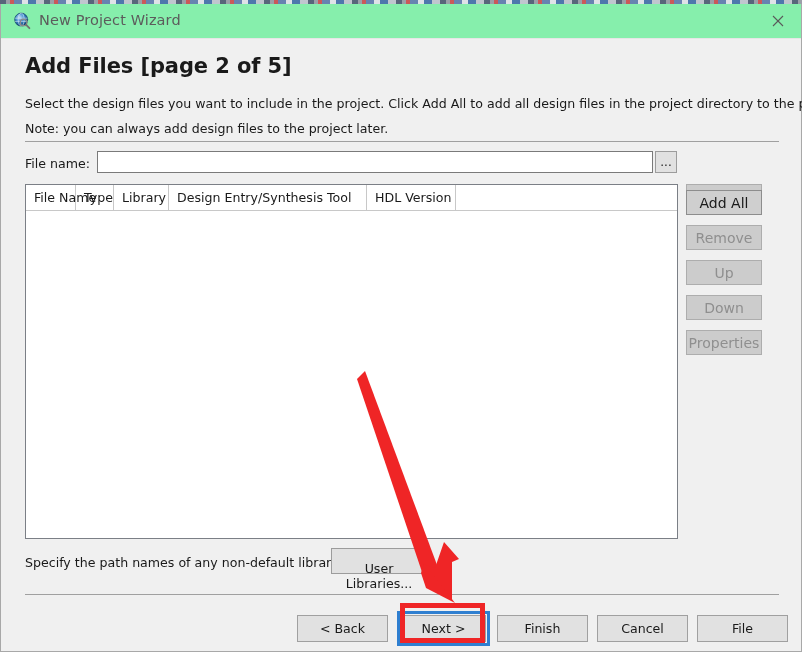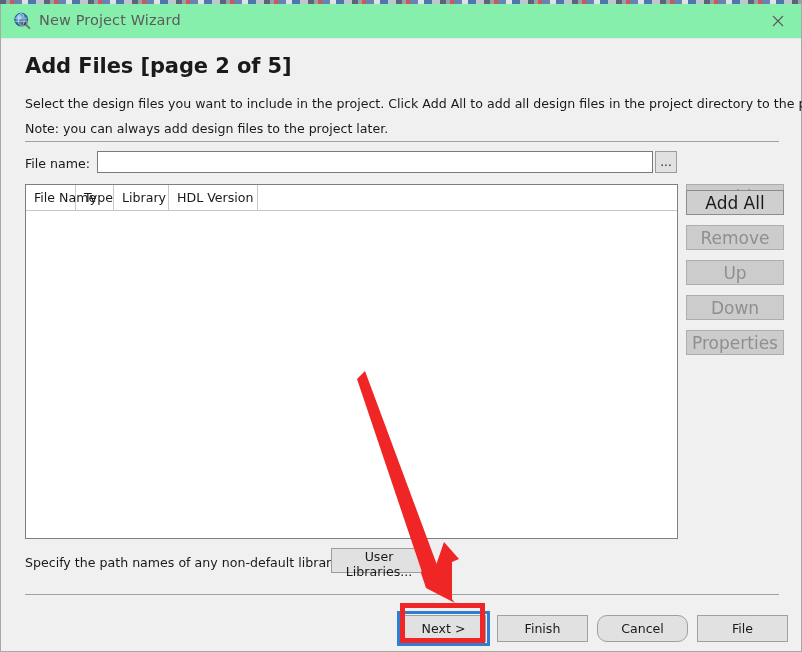--- a/index.html
+++ b/index.html
@@ -167,26 +167,26 @@
   .col-head:last-child { border-right: none; }
   #list-body {
     height: 328px;
     background: #ffffff;
   }
 
   
   .side-btn {
     position: absolute;
     left: 685px;
-    width: 98px; height: 25px;
+    width: 76px; height: 25px;
     box-sizing: border-box;
     border: 1px solid #adadad;
     background: #cccccc;
     font-family: "DejaVu Sans", "Liberation Sans", sans-serif;
-    font-size: 17px;
+    font-size: 14px;
     color: #8f8f8f;
     cursor: default;
     padding: 0;
   }
   .side-btn.enabled {
     background: #cfcfcf;
     border: 1px solid #8d8d8d;
     color: #1a1a1a;
   }
 
@@ -201,41 +201,41 @@
     position: absolute;
     left: 330px; top: 544px;
     width: 96px; height: 25px;
     box-sizing: border-box;
     border: 1px solid #9c9c9c;
     background: #e1e1e1;
     font-family: "DejaVu Sans", "Liberation Sans", sans-serif;
     font-size: 12.6px;
     color: #1a1a1a;
     cursor: default;
-    padding: 0;
+    padding: 12px;
   }
 
   
   .bottom-btn {
     position: absolute;
     top: 611px;
     height: 27px;
     box-sizing: border-box;
     border: 1px solid #a0a0a0;
     background: #e1e1e1;
     font-family: "DejaVu Sans", "Liberation Sans", sans-serif;
     font-size: 12.6px;
     color: #1a1a1a;
     cursor: default;
     padding: 0;
   }
   #btn-back   { left: 296px; width: 91px; }
   #btn-next   { left: 400px; width: 85px; }
   #btn-finish { left: 496px; width: 91px; }
-  #btn-cancel { left: 596px; width: 91px; border-radius: 10px; }
+  #btn-cancel { left: 596px; width: 91px; }
   #btn-help   { left: 696px; width: 91px; }
 
   
   #next-focus {
     position: absolute;
     left: 396px; top: 607px;
     width: 93px; height: 35px;
     box-sizing: border-box;
     border: 3px solid #2f7fd0;
     pointer-events: none;
@@ -298,38 +298,40 @@
 
   <label id="filename-label">File name:</label>
   <input id="filename-input" type="text" value="" style="">
   <button id="browse-btn">...</button>
 
   <div id="file-list">
     <div id="list-header">
       <div class="col-head" style="width:50px">File Name</div>
       <div class="col-head" style="width:38px">Type</div>
       <div class="col-head" style="width:55px">Library</div>
+      <div class="col-head" style="width:198px">Design Entry/Synthesis Tool</div>
       <div class="col-head" style="width:89px">HDL Version</div>
       <div class="col-head" style="flex:1"></div>
     </div>
     <div id="list-body"></div>
   </div>
 
   <button class="side-btn" style="top:180px">Add</button>
   <button class="side-btn enabled" style="top:186px">Add All</button>
   <button class="side-btn" style="top:221px">Remove</button>
   <button class="side-btn" style="top:256px">Up</button>
   <button class="side-btn" style="top:291px">Down</button>
   <button class="side-btn" style="top:326px">Properties</button>
 
   <div id="userlib-text">Specify the path names of any non-default libraries.</div>
   <button id="userlib-btn">User Libraries...</button>
 
   <div id="sep-bottom" class="hsep"></div>
 
+  <button id="btn-back" class="bottom-btn">&lt; Back</button>
   <button id="btn-next" class="bottom-btn">Next &gt;</button>
   <button id="btn-finish" class="bottom-btn">Finish</button>
   <button id="btn-cancel" class="bottom-btn">Cancel</button>
   <button id="btn-help" class="bottom-btn">File</button>
 
   <div id="next-focus"></div>
 </div>
 
 <div id="annot-rect"></div>
 <svg id="annot-arrow" viewBox="0 0 802 652">

